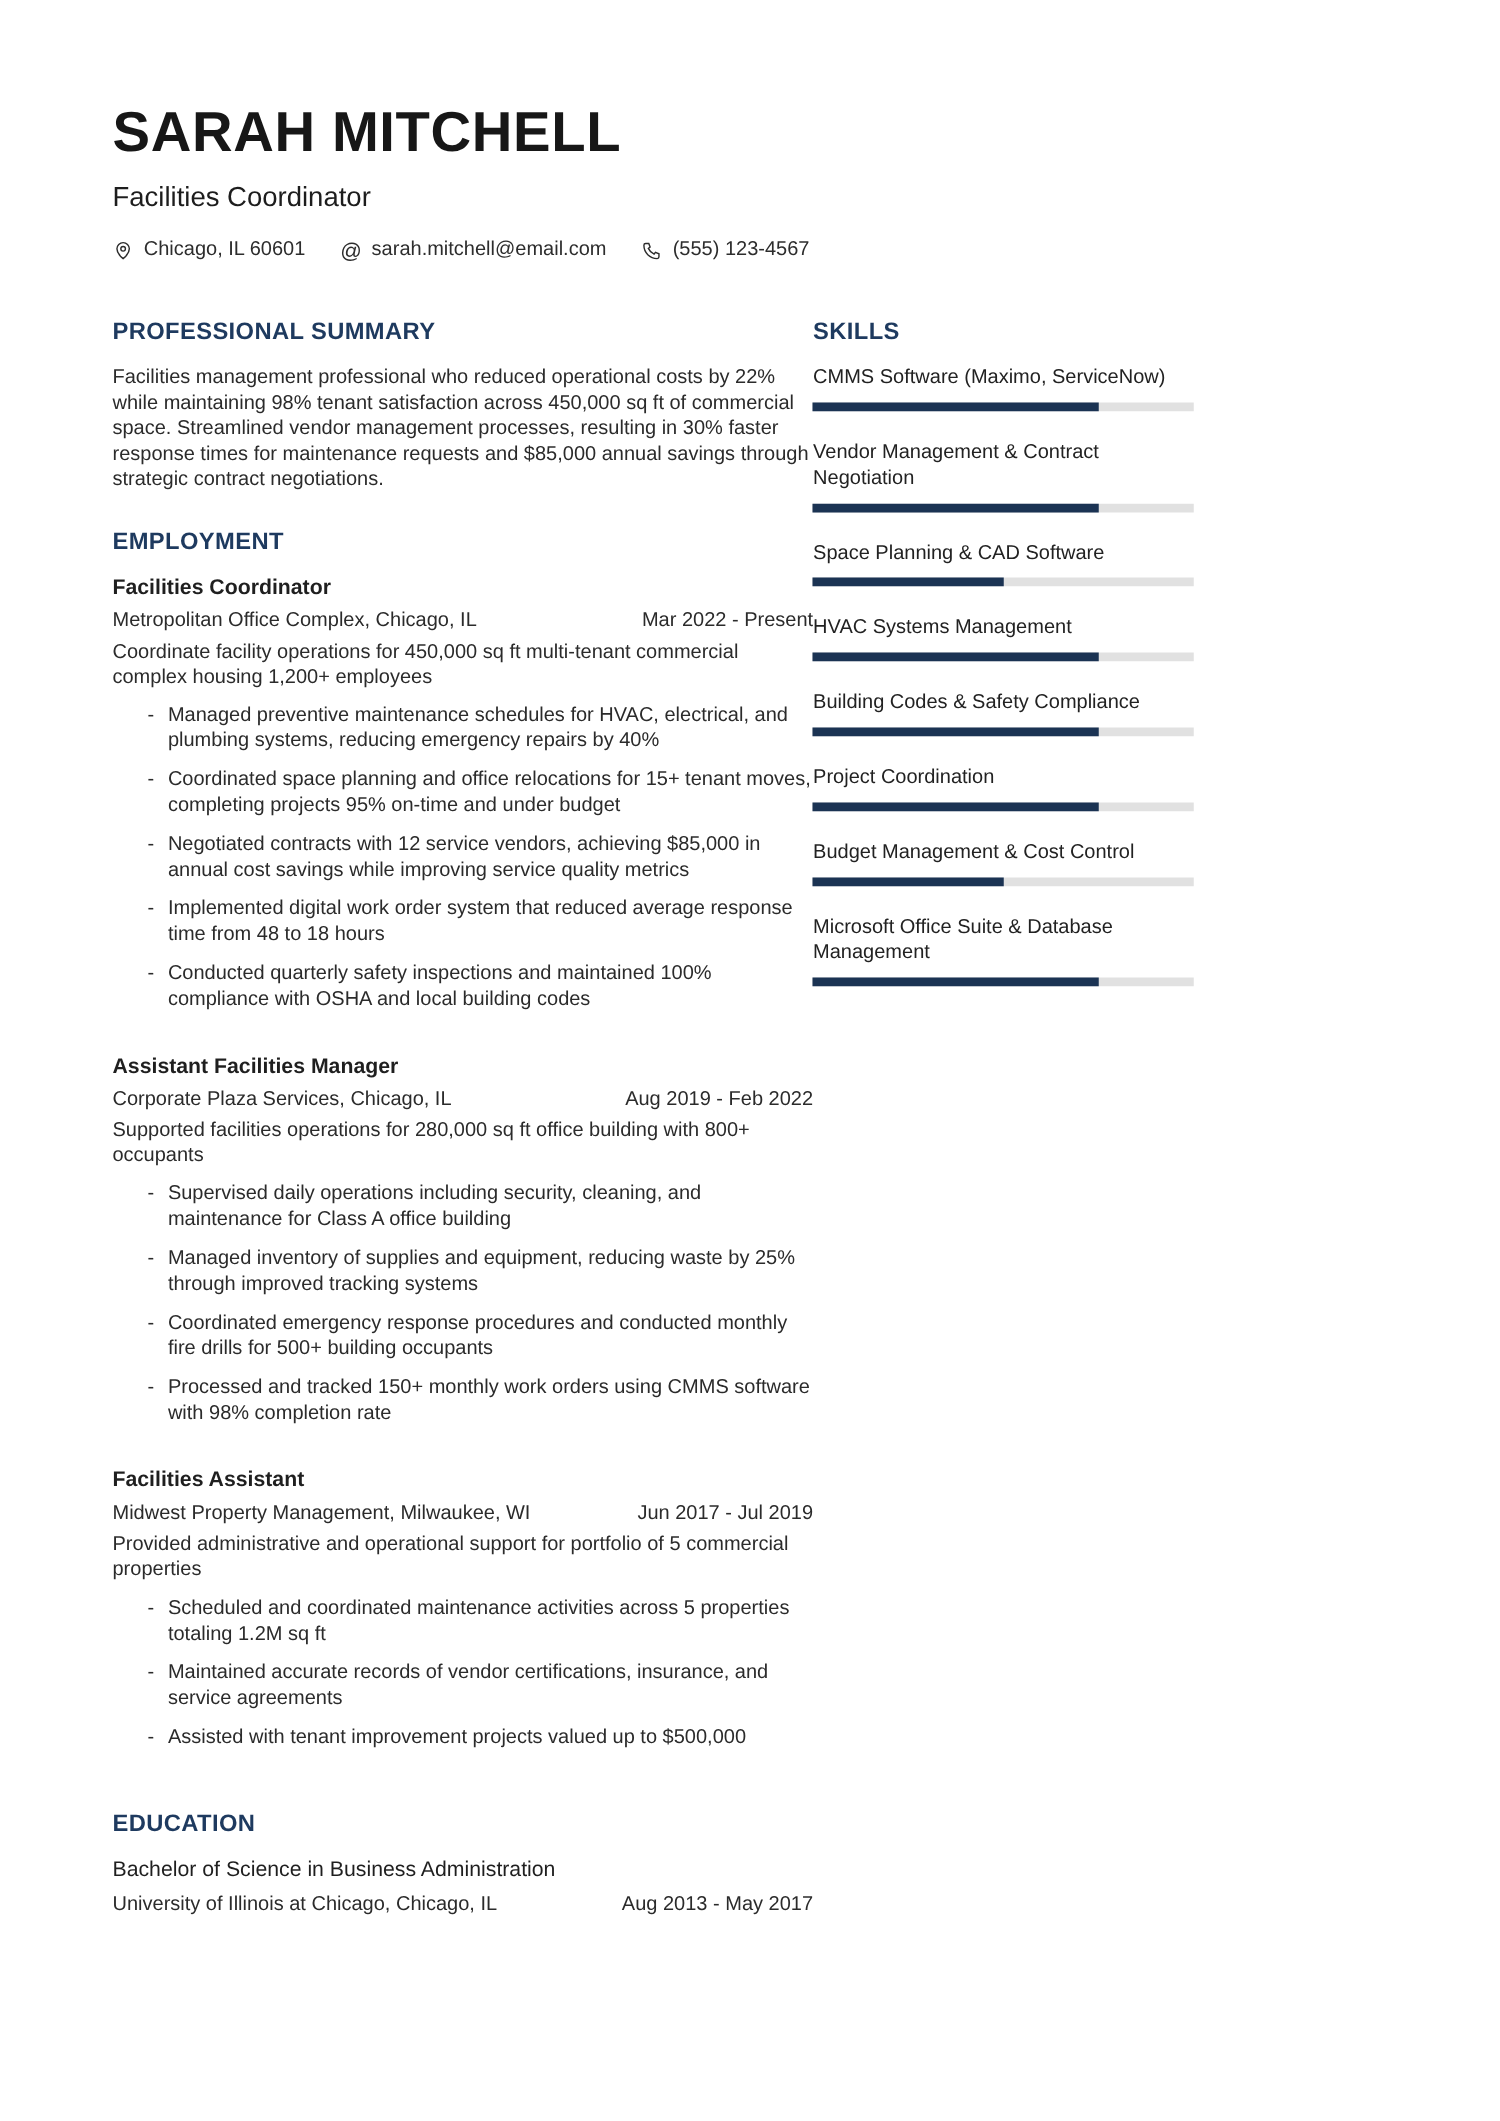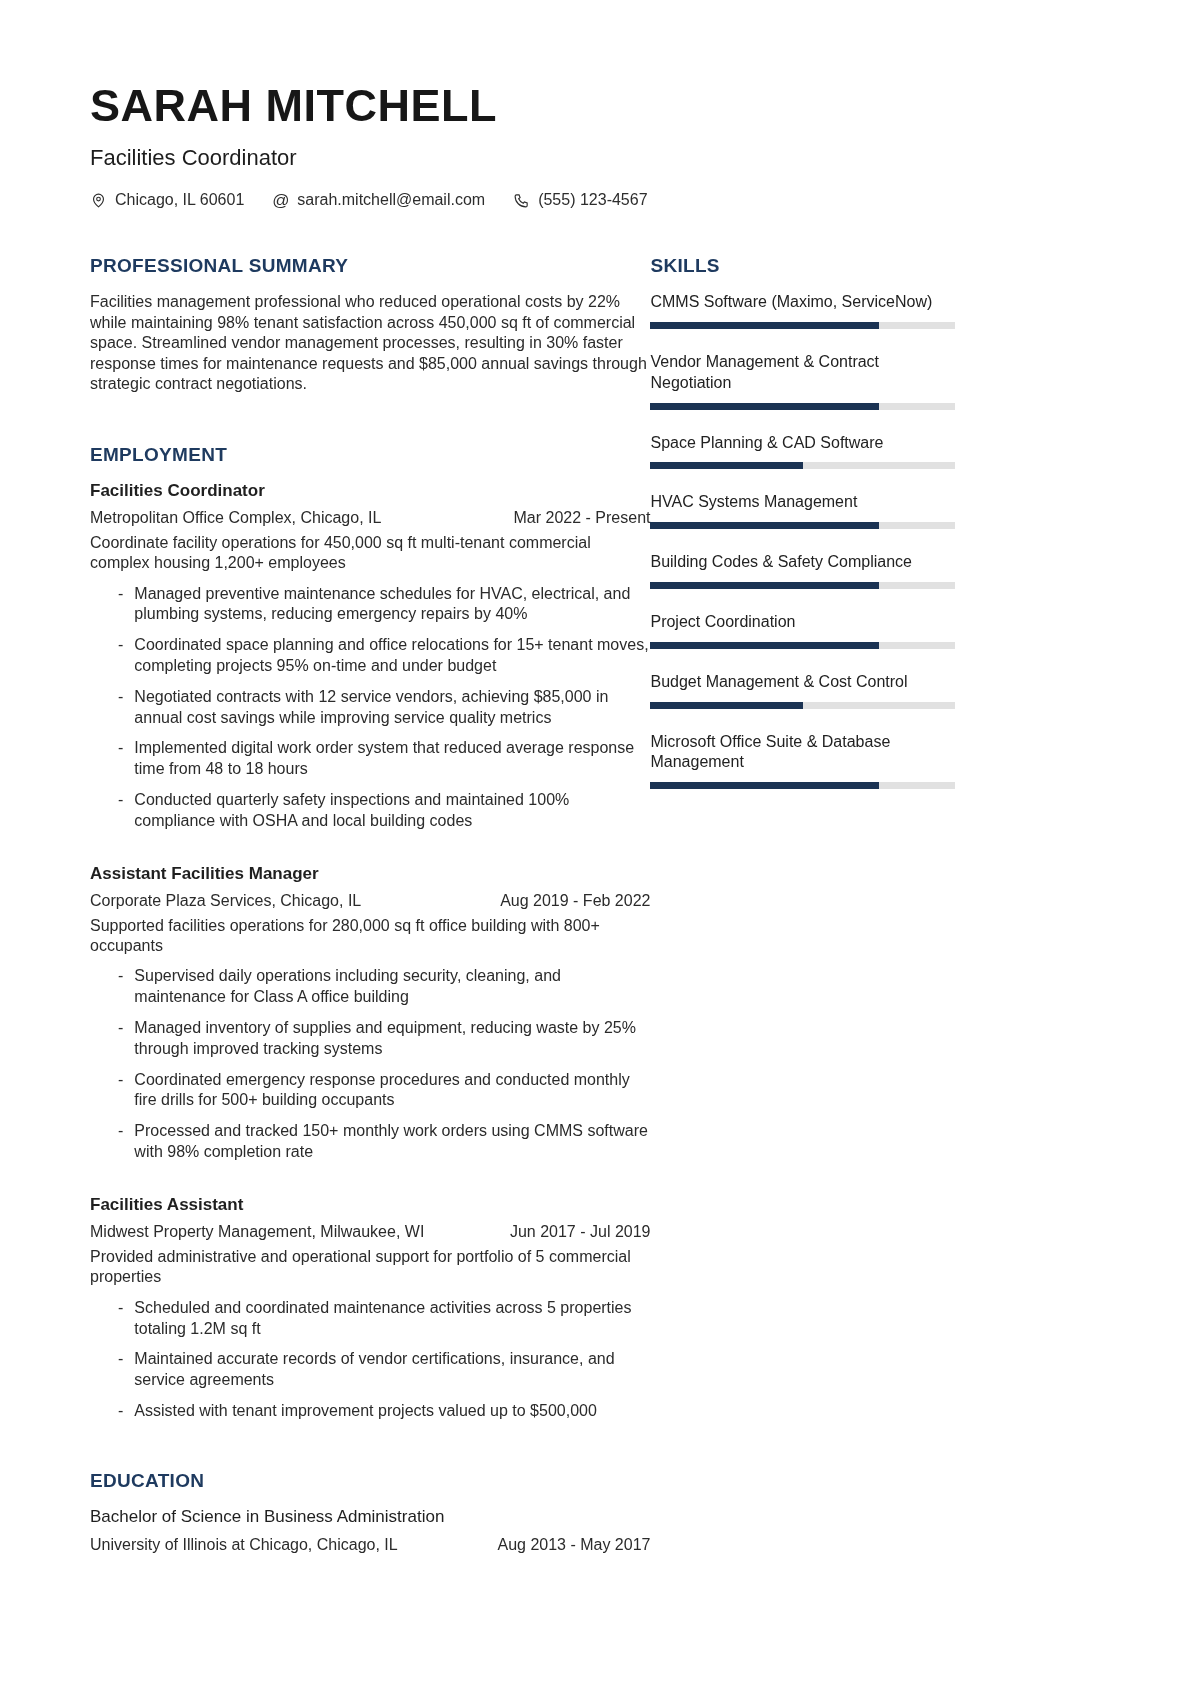--- a/index.html
+++ b/index.html
@@ -24,21 +24,21 @@
   .at-glyph{font-size:17px;line-height:1;color:#2d2d2d;font-weight:400;}
 
   
   .columns{display:flex;justify-content:space-between;align-items:flex-start;}
   .col-left{width:600px;}
   .col-right{width:326px;}
 
   .section-heading{font-size:19px;font-weight:700;color:var(--navy);letter-spacing:.3px;margin-bottom:15px;}
   .summary-text{font-size:16px;line-height:1.28;color:var(--text);}
 
-  .employment{margin-top:49px;}
+  .employment{margin-top:28px;}
   .job{margin-bottom:32px;}
   .job:last-child{margin-bottom:0;}
   .job-title{font-size:17px;font-weight:700;color:#1f1f1f;margin-bottom:8px;}
   .meta-row{display:flex;justify-content:space-between;align-items:center;font-size:16px;margin-bottom:6px;}
   .company{color:var(--text);}
   .dates{color:var(--text);white-space:nowrap;padding-left:12px;}
   .job-desc{font-size:16px;line-height:1.28;margin-bottom:10px;}
   .bullets{list-style:none;}
   .bullet{display:flex;gap:11px;padding-left:28px;font-size:16px;line-height:1.3;margin-bottom:10px;}
   .bullet:last-child{margin-bottom:0;}

